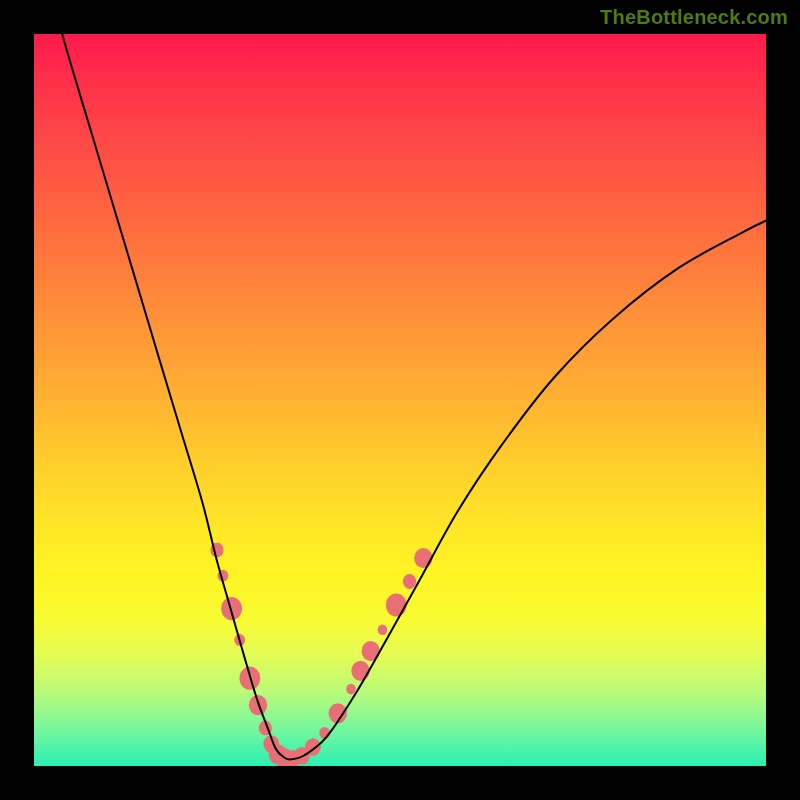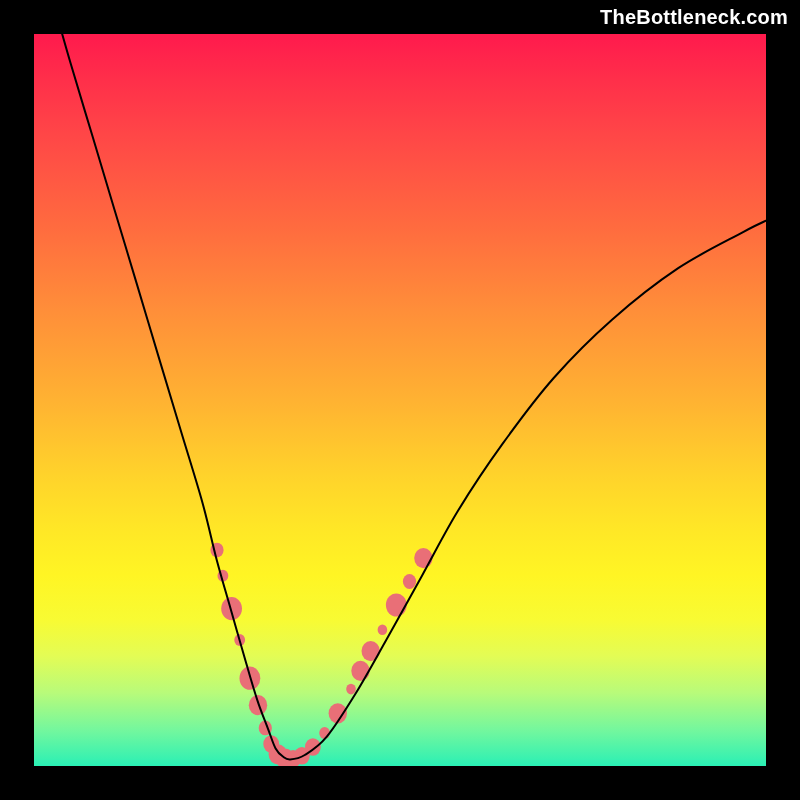--- a/index.html
+++ b/index.html
@@ -49,21 +49,21 @@
       #2af0b5 100%
     );
   }
   .watermark {
     position: absolute;
     top: 6px;
     right: 12px;
     font-family: Arial, Helvetica, sans-serif;
     font-size: 20px;
     font-weight: 600;
-    color: #ffffff;
+    color: #4d7c0f;
     letter-spacing: 0.2px;
     user-select: none;
   }
   svg.curve {
     position: absolute;
     left: 0;
     top: 0;
     width: 100%;
     height: 100%;
   }

